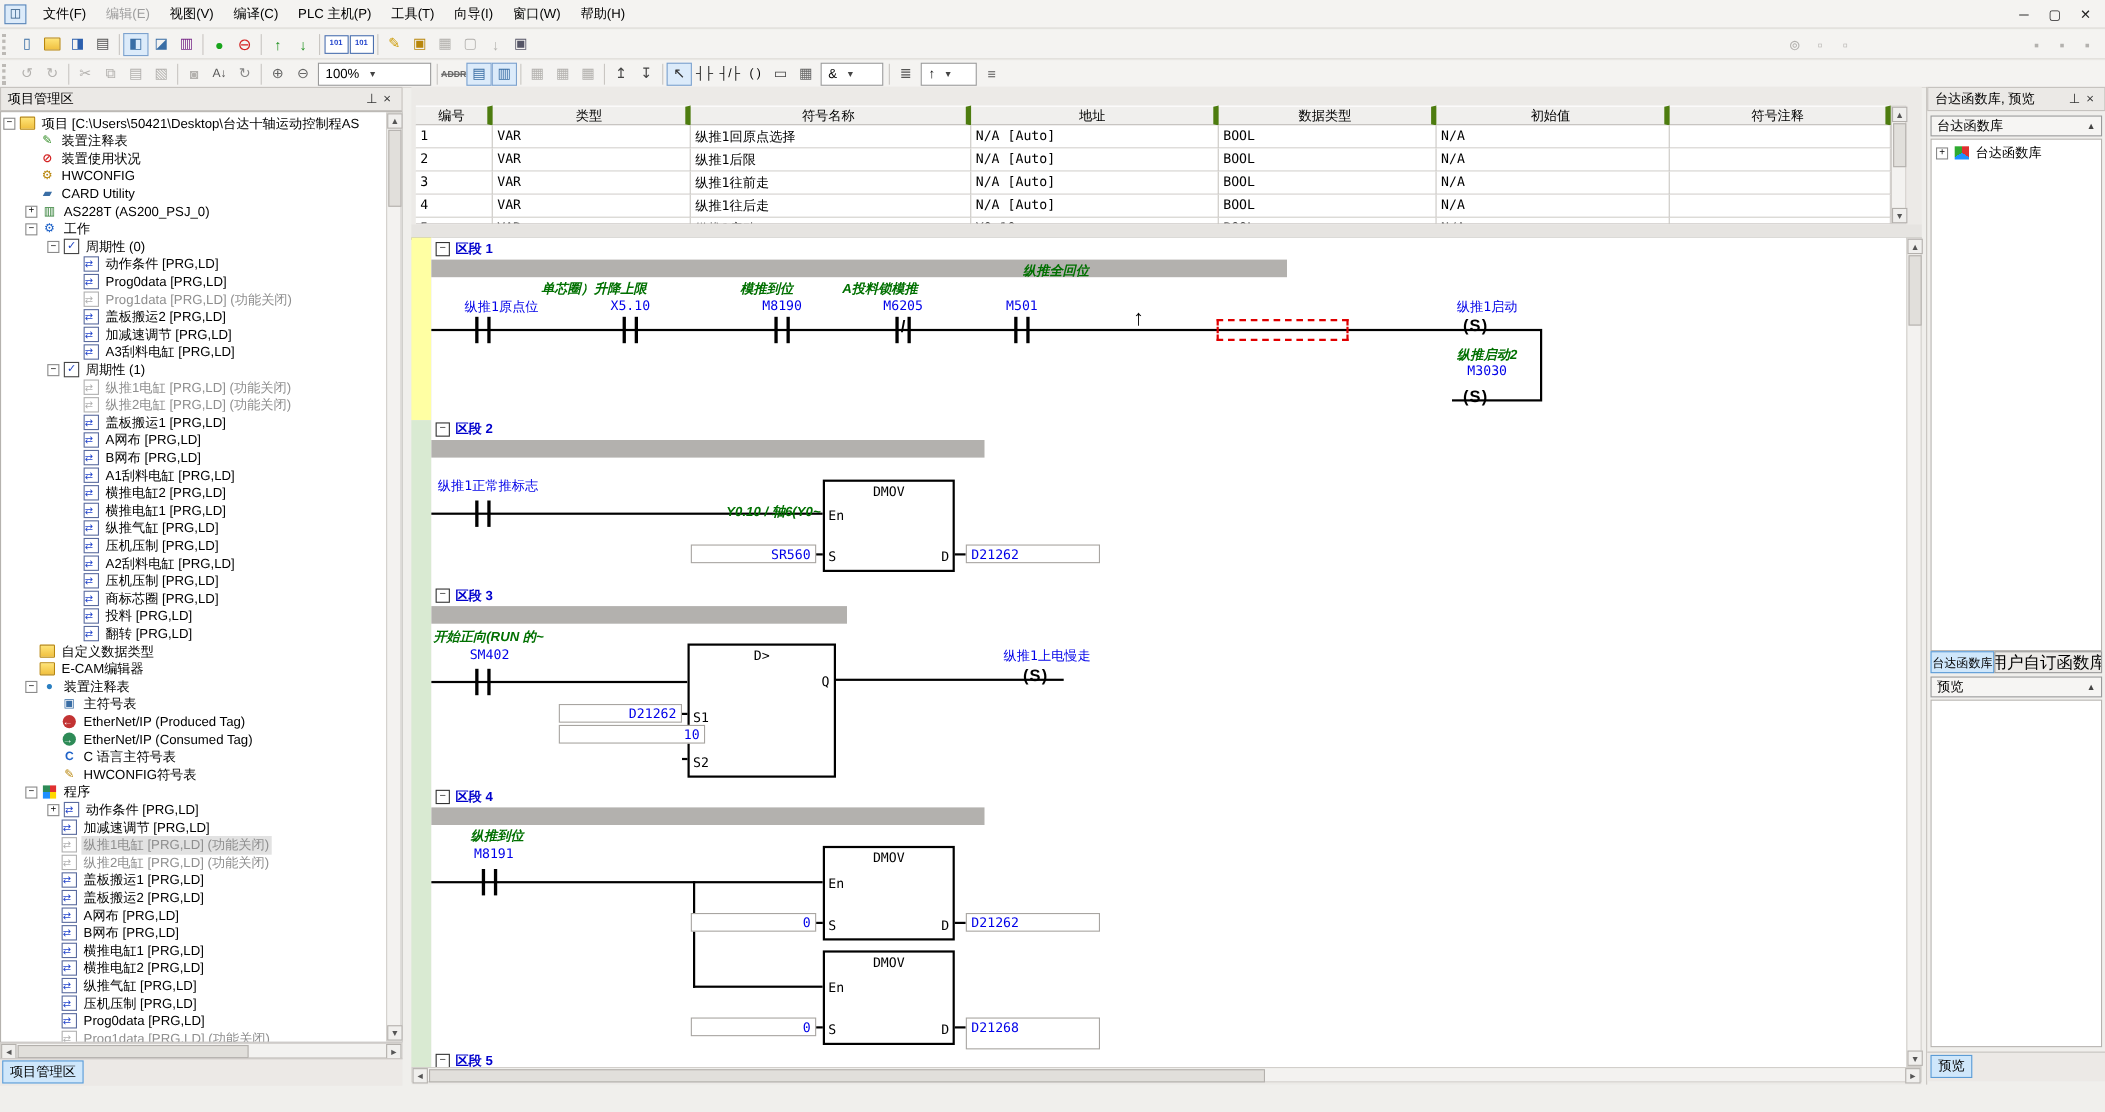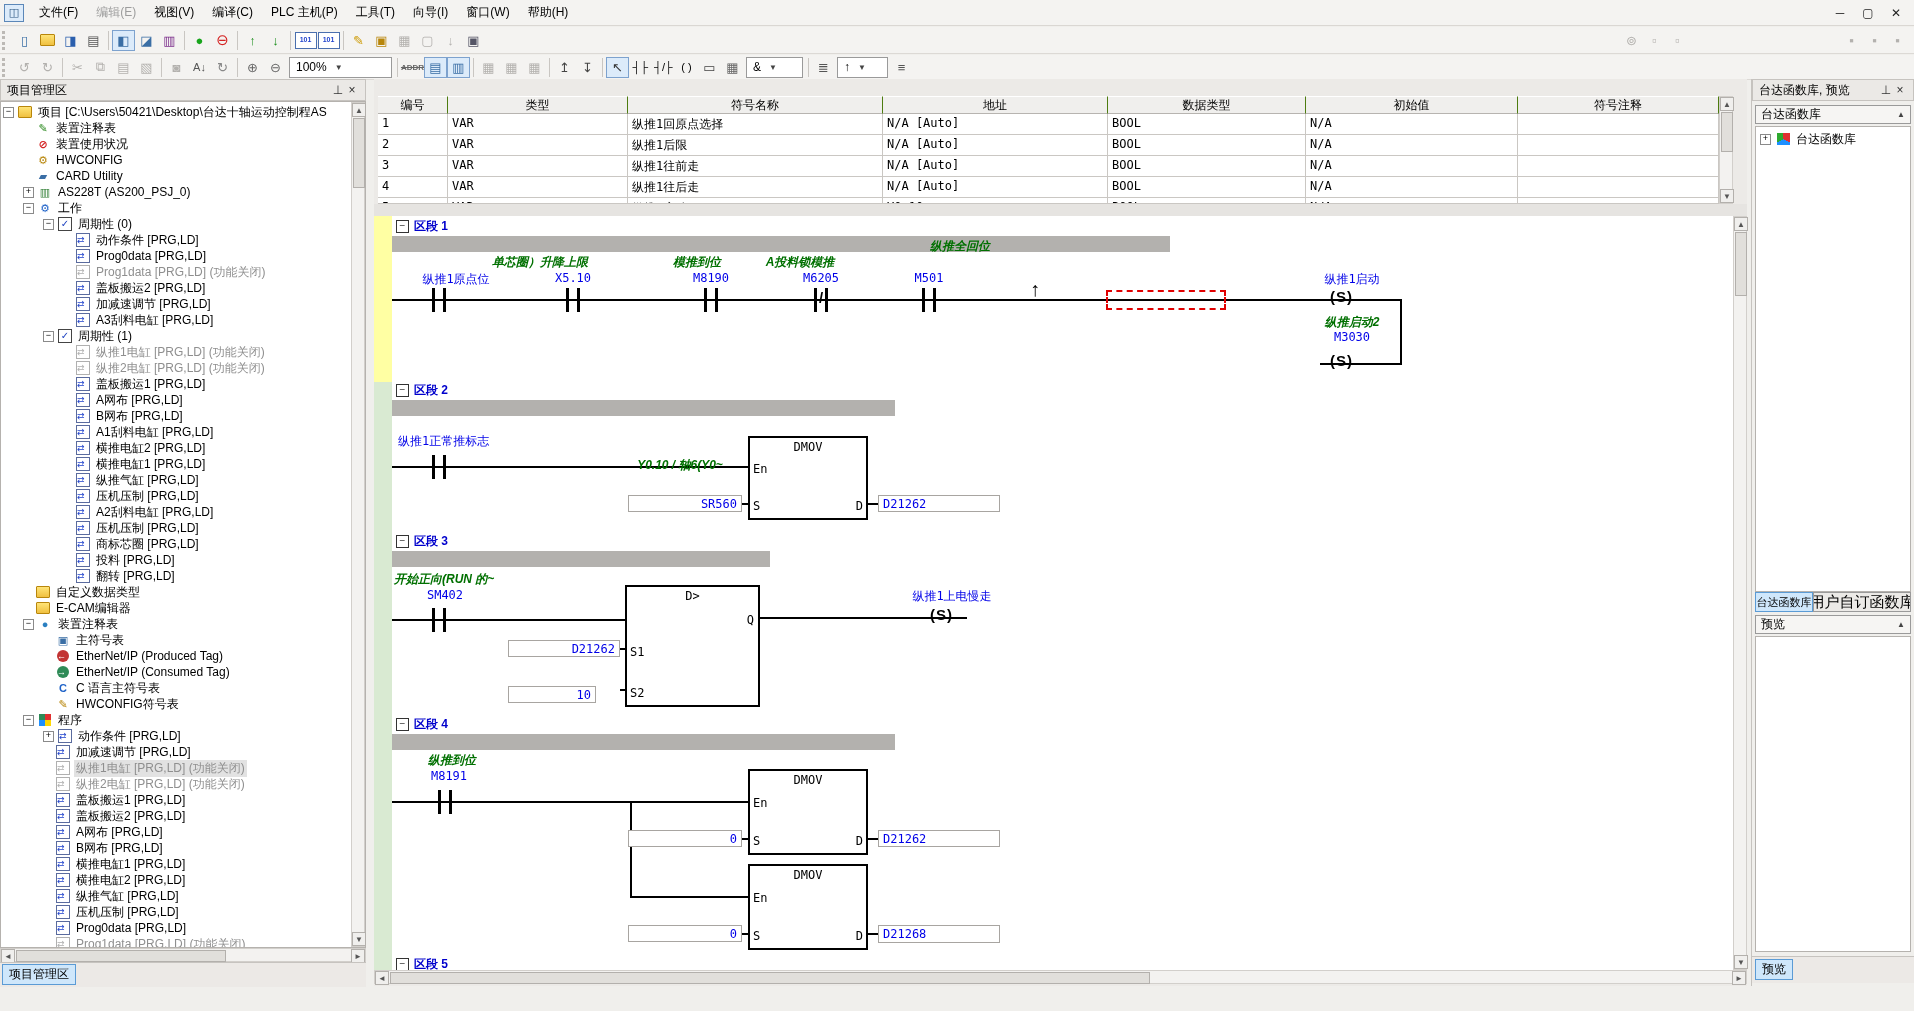--- a/index.html
+++ b/index.html
@@ -44,21 +44,21 @@
   .tl.g{color:#8f8f8f;}
   .trow.sel .tl{background:#e2e2e2;}
   
   .sbv,.sbh{background:#f3f2f0;border:1px solid #d2cfcb;box-sizing:border-box;}
   .sbb{position:absolute;background:#f0efed;border:1px solid #b3b0ac;color:#555;font-size:8px;display:flex;align-items:center;justify-content:center;box-sizing:border-box;}
   .sbt{position:absolute;background:#e1dfdb;border:1px solid #b3b0ac;box-sizing:border-box;}
   
   .main{position:absolute;left:374px;top:79px;width:1373px;height:907px;background:#eceae7;}
   .ttitle{position:absolute;left:4px;top:0;width:1355px;height:17px;background:#f1f0ee;border:1px solid #c6c3bf;box-sizing:border-box;text-align:center;line-height:15px;}
   .thr{position:absolute;left:4px;top:17px;width:1341px;height:18px;display:flex;}
-  .thc{background:#f0efed;border-right:1px solid #4d7c0f;border-bottom:1px solid #b7b4b0;border-top:1px solid #fff;box-sizing:border-box;display:flex;align-items:center;justify-content:center;}
+  .thc{background:#f0efed;border-right:5px solid #4d7c0f;border-bottom:1px solid #b7b4b0;border-top:1px solid #fff;box-sizing:border-box;display:flex;align-items:center;justify-content:center;}
   .trw{position:absolute;left:4px;width:1341px;height:21px;display:flex;background:#fff;}
   .td{border-right:1px solid #cac7c3;border-bottom:1px solid #cac7c3;box-sizing:border-box;padding:2px 4px;font-family:"DejaVu Sans Mono",monospace;font-size:12px;overflow:hidden;white-space:nowrap;}
   .hsplit{position:absolute;left:0;top:125px;width:1373px;height:12px;background:#e6e4e1;border-bottom:2px solid #8f8c88;}
   .ladder{position:absolute;left:18px;top:137px;width:1341px;height:754px;background:#fff;overflow:hidden;font-size:12px;}
   .sech{position:absolute;display:flex;align-items:center;color:#0000cc;font-weight:bold;}
   .secbox{width:11px;height:11px;border:1px solid #333;color:#333;font-size:10px;line-height:9px;text-align:center;margin-right:5px;font-weight:normal;background:#fff;}
   .gbar{position:absolute;height:16px;background:#b3b1ae;}
   .gcmt{position:absolute;color:#007000;font-style:italic;font-weight:bold;white-space:nowrap;}
   .blab{position:absolute;color:#0000e8;white-space:nowrap;font-family:"DejaVu Sans Mono",monospace;}
   .hl{position:absolute;height:2px;background:#000;}
@@ -638,21 +638,21 @@
       <div class="gbar" style="left:0;top:184px;width:503px"></div>
       <div class="blab" style="left:6px;top:217px">纵推1正常推标志</div>
       <div class="hl" style="left:0;top:250px;width:356px"></div>
       <div class="cnt" style="left:40px;top:239px"></div>
       <div class="fblk" style="left:356px;top:220px;width:120px;height:84px">
         <span class="bt">DMOV</span>
         <span class="pinl" style="left:3px;top:24px">En</span>
         <span class="pinl" style="left:3px;top:61px">S</span>
         <span class="pinl" style="right:3px;top:61px">D</span>
       </div>
-      <div class="gcmt" style="left:222px;top:241px;width:132px;text-align:center">Y0.10 / 轴6(Y0~</div>
+      <div class="gcmt" style="left:222px;top:241px;width:132px;text-align:right">Y0.10 / 轴6(Y0~</div>
       <div class="obox or" style="left:236px;top:279px;width:114px;height:17px">SR560</div>
       <div class="hl" style="left:350px;top:287px;width:6px"></div>
       <div class="hl" style="left:476px;top:287px;width:10px"></div>
       <div class="obox" style="left:486px;top:279px;width:122px;height:17px">D21262</div>
 
       <div class="sech" style="left:4px;top:317px">
           <span class="secbox">−</span>
           <span>区段 3</span>
         </div>
       <div class="gbar" style="left:0;top:335px;width:378px"></div>
@@ -661,21 +661,21 @@
       <div class="hl" style="left:0;top:403px;width:233px"></div>
       <div class="cnt" style="left:40px;top:392px"></div>
       <div class="fblk" style="left:233px;top:369px;width:135px;height:122px">
         <span class="bt">D&gt;</span>
         <span class="pinl" style="right:4px;top:26px">Q</span>
         <span class="pinl" style="left:3px;top:58px">S1</span>
         <span class="pinl" style="left:3px;top:99px">S2</span>
       </div>
       <div class="obox or" style="left:116px;top:424px;width:112px;height:17px">D21262</div>
       <div class="hl" style="left:228px;top:432px;width:5px"></div>
-      <div class="obox or" style="left:116px;top:470px;width:88px;height:17px">10</div>
+      <div class="obox or" style="left:116px;top:443px;width:133px;height:17px">10</div>
       <div class="hl" style="left:228px;top:473px;width:5px"></div>
       <div class="hl" style="left:368px;top:401px;width:207px"></div>
       <div class="blab" style="left:505px;top:372px;width:110px;text-align:center">纵推1上电慢走</div>
       <div class="coil" style="left:538px;top:390px">(S)</div>
 
       <div class="sech" style="left:4px;top:500px">
           <span class="secbox">−</span>
           <span>区段 4</span>
         </div>
       <div class="gbar" style="left:0;top:518px;width:503px"></div>
@@ -697,21 +697,21 @@
       <div class="hl" style="left:238px;top:680px;width:118px"></div>
       <div class="fblk" style="left:356px;top:648px;width:120px;height:86px">
         <span class="bt">DMOV</span>
         <span class="pinl" style="left:3px;top:25px">En</span>
         <span class="pinl" style="left:3px;top:63px">S</span>
         <span class="pinl" style="right:3px;top:63px">D</span>
       </div>
       <div class="obox or" style="left:236px;top:709px;width:114px;height:17px">0</div>
       <div class="hl" style="left:350px;top:717px;width:6px"></div>
       <div class="hl" style="left:476px;top:717px;width:10px"></div>
-      <div class="obox" style="left:486px;top:709px;width:122px;height:18px">D21268</div>
+      <div class="obox" style="left:486px;top:709px;width:122px;height:29px">D21268</div>
 
       <div class="sech" style="left:4px;top:740px">
           <span class="secbox">−</span>
           <span>区段 5</span>
         </div>
     </div>
 
     <div class="ab sbv" style="left:1359px;top:137px;width:14px;height:754px">
       <span class="sbb" style="left:0;top:0;width:14px;height:14px">▲</span>
       <span class="sbt" style="left:1px;top:15px;width:12px;height:64px"></span>

